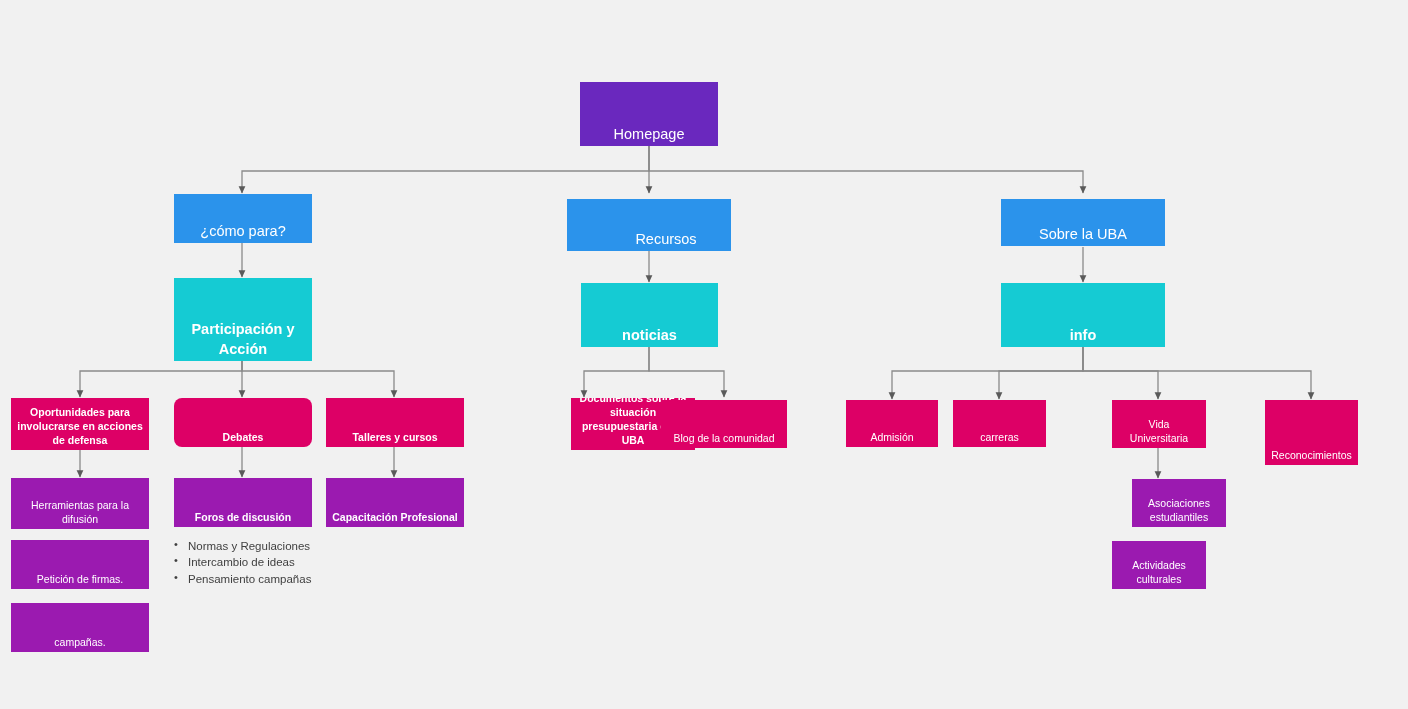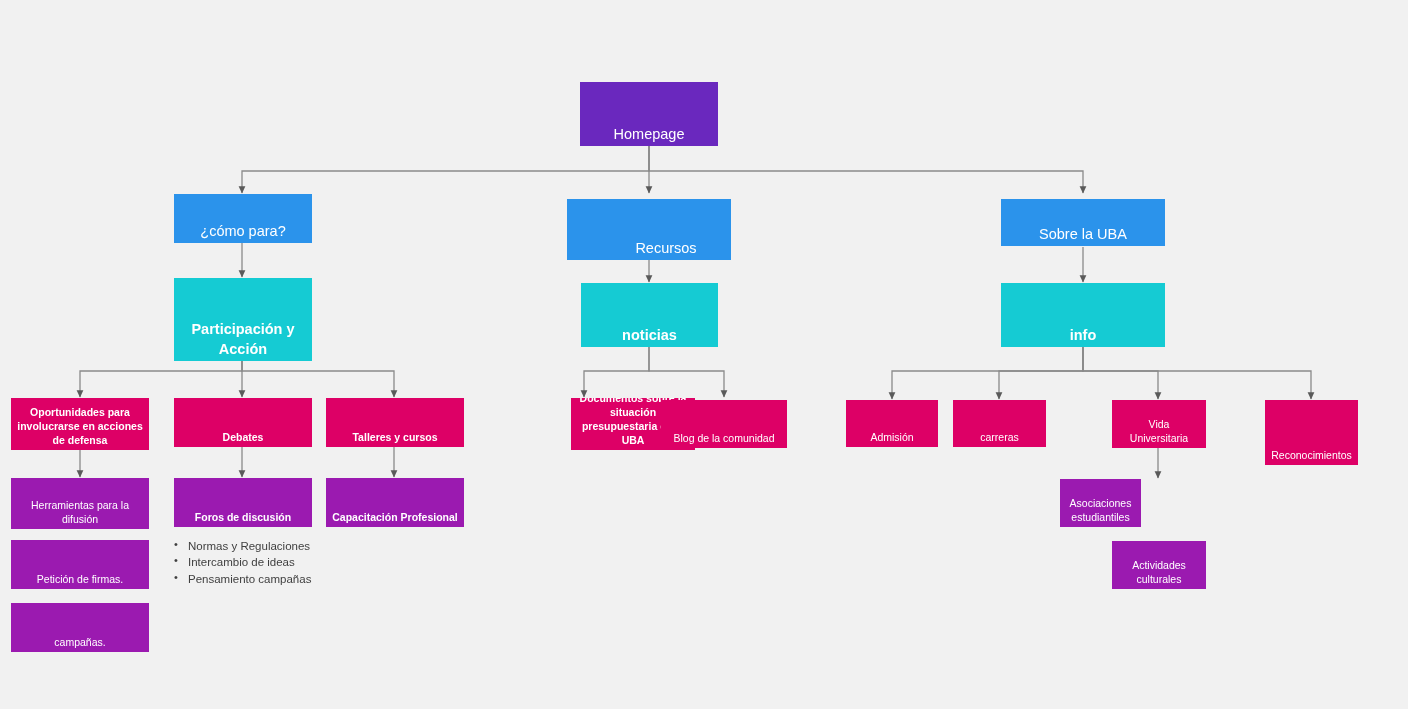--- a/index.html
+++ b/index.html
@@ -112,41 +112,41 @@
     </g>
   </svg>
 
   <div class="node n-root" style="left:580px; top:82px; width:138px; height:64px;">
     <span>Homepage</span>
   </div>
 
   <div class="node n-blue" style="left:174px; top:194px; width:138px; height:49px;">
     <span>¿cómo para?</span>
   </div>
-  <div class="node n-blue" style="left:567px; top:199px; width:164px; height:61px;padding-left:40px;">
+  <div class="node n-blue" style="left:567px; top:199px; width:164px; height:52px;padding-left:40px;">
     <span>Recursos</span>
   </div>
   <div class="node n-blue" style="left:1001px; top:199px; width:164px; height:47px;">
     <span>Sobre la UBA</span>
   </div>
 
   <div class="node n-cyan" style="left:174px; top:278px; width:138px; height:83px;">
     <span>Participación y Acción</span>
   </div>
   <div class="node n-cyan" style="left:581px; top:283px; width:137px; height:64px;">
     <span>noticias</span>
   </div>
   <div class="node n-cyan" style="left:1001px; top:283px; width:164px; height:64px;">
     <span>info</span>
   </div>
 
   <div class="node n-pink" style="left:11px; top:398px; width:138px; height:52px;">
     <span>Oportunidades para involucrarse en acciones de defensa</span>
   </div>
-  <div class="node n-pink" style="left:174px; top:398px; width:138px; height:49px;">
+  <div class="node n-pink" style="left:174px; top:398px; width:138px; height:49px;border-radius:8px;">
     <span>Debates</span>
   </div>
   <div class="node n-pink" style="left:326px; top:398px; width:138px; height:49px;">
     <span>Talleres y cursos</span>
   </div>
 
   <div class="node n-purple reg" style="left:11px; top:478px; width:138px; height:51px;">
     <span>Herramientas para la difusión</span>
   </div>
   <div class="node n-purple" style="left:174px; top:478px; width:138px; height:49px;">
@@ -176,21 +176,21 @@
   <div class="node n-pink reg" style="left:953px; top:400px; width:93px; height:47px;">
     <span>carreras</span>
   </div>
   <div class="node n-pink reg" style="left:1112px; top:400px; width:94px; height:48px;">
     <span>Vida Universitaria</span>
   </div>
   <div class="node n-pink reg" style="left:1265px; top:400px; width:93px; height:65px;">
     <span>Reconocimientos</span>
   </div>
 
-  <div class="node n-purple reg" style="left:1060px; top:479px; width:81px; height:48px;">
+  <div class="node n-purple reg" style="left:1132px; top:479px; width:94px; height:48px;">
     <span>Asociaciones estudiantiles</span>
   </div>
   <div class="node n-purple reg" style="left:1112px; top:541px; width:94px; height:48px;">
     <span>Actividades culturales</span>
   </div>
 
   <ul id="bullets">
     <li>Normas y Regulaciones</li>
     <li>Intercambio de ideas</li>
     <li>Pensamiento campañas</li>

